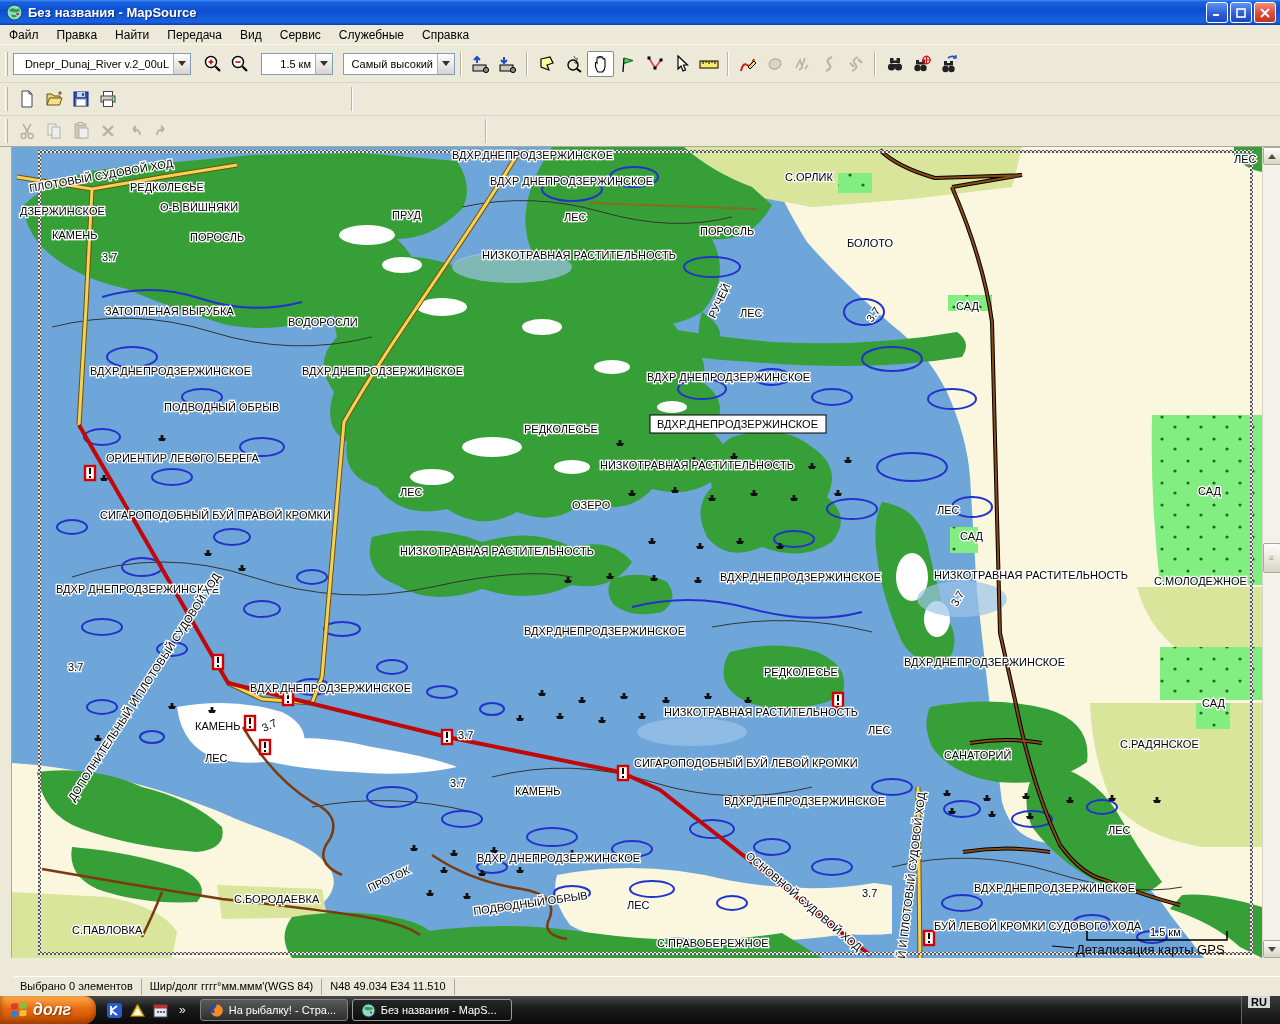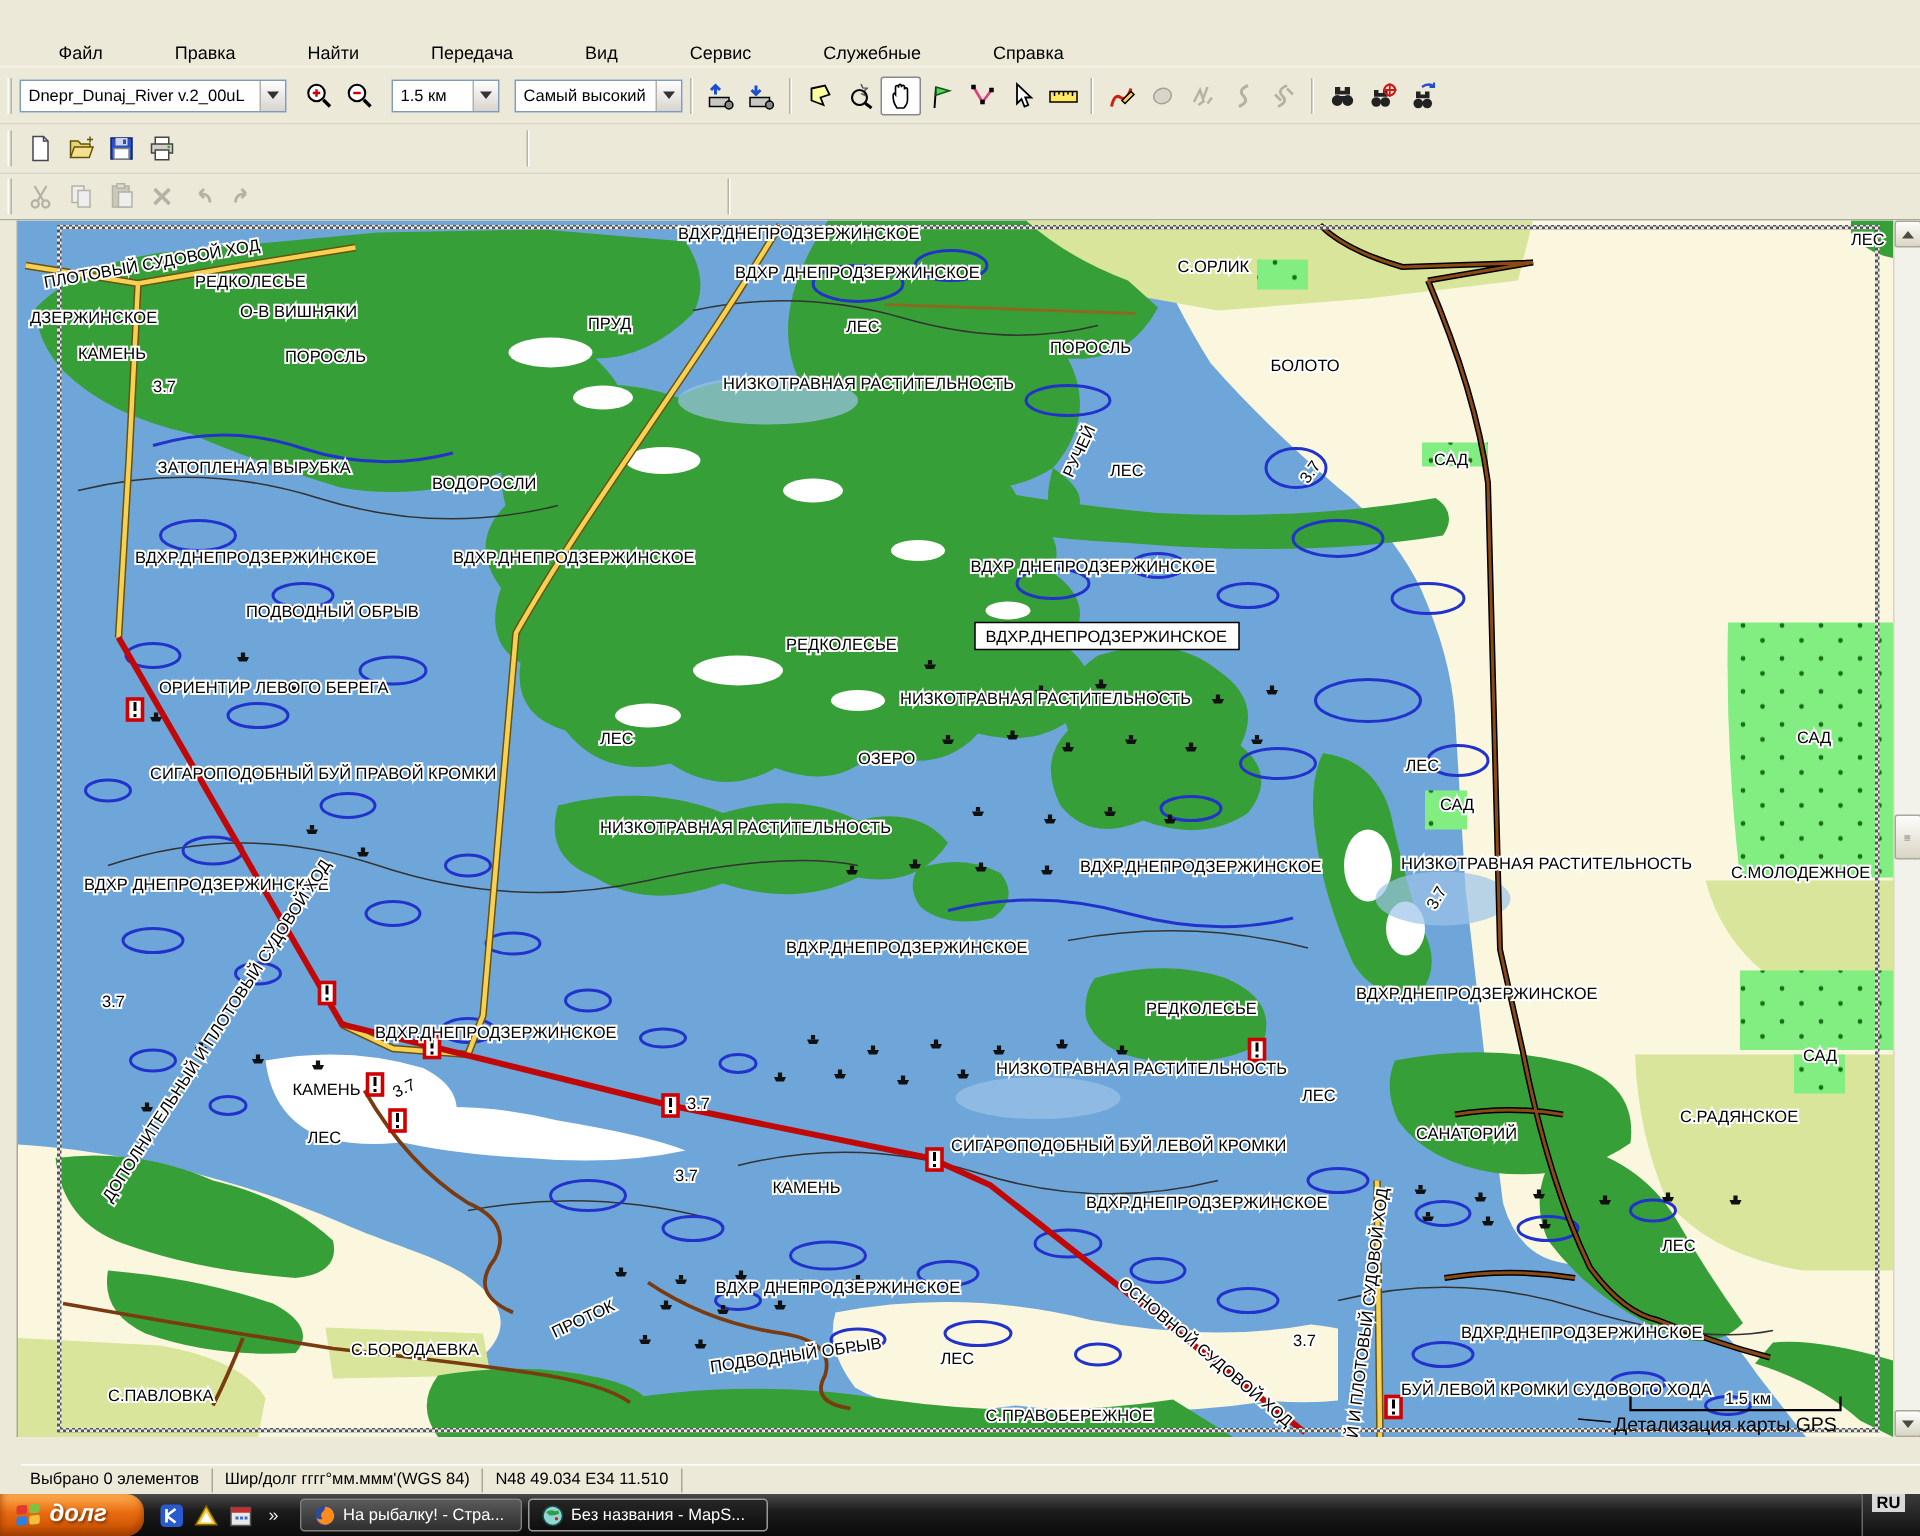--- a/index.html
+++ b/index.html
@@ -14,25 +14,25 @@
   .titlebar .ticon { width:17px; height:17px; margin:0 5px 0 2px; }
   .titlebar .ttext { color:#fff; font-weight:bold; font-size:13px; text-shadow:1px 1px 1px #0a2a80; flex:1; }
   .winbtn { width:22px; height:21px; margin-left:2px; border-radius:3px; border:1px solid #fff;
     display:flex; align-items:center; justify-content:center; }
   .winbtn.min,.winbtn.max { background:linear-gradient(#5e93f2,#2a5cd8 60%,#1c46b8); }
   .winbtn.close { background:linear-gradient(#f19181,#e0503a 50%,#c23420); }
 
   
   .menubar { position:absolute; left:0; top:25px; width:1280px; height:20px; background:#ece9d8;
     display:flex; align-items:center; font-size:12px; border-bottom:1px solid #f5f4ef; }
-  .menubar span { padding:2px 9px; color:#000;margin-left:30px; }
+  .menubar span { padding:2px 9px; color:#000; }
 
   
   .tb { position:absolute; left:0; background:#ece9d8; display:flex; align-items:center; }
-  .tb1 { top:45px; width:1280px; height:38px; border-bottom:1px solid #d8d4c8; }
+  .tb1 { top:45px; width:1280px; height:38px; border-bottom:1px solid #d8d4c8;text-align:right; }
   .tb2 { top:83px; width:1280px; height:33px; border-bottom:1px solid #d8d4c8; }
   .tb3 { top:116px; width:1280px; height:31px; border-bottom:1px solid #aca899; }
   .grip { width:3px; height:24px; border-left:1px solid #fff; border-right:1px solid #b8b4a4; margin:0 5px; }
   .sep  { width:2px; height:24px; border-left:1px solid #b8b4a4; border-right:1px solid #fff; margin:0 5px; }
   .dd { height:22px; background:#fff; border:1px solid #7f9db9; display:flex; align-items:center;
         font-size:11px; padding-left:5px; color:#000; }
   .dd .ddtext { flex:1; white-space:nowrap; overflow:hidden; }
   .dd .ddarrow { width:17px; height:20px; margin-left:4px; background:linear-gradient(#fefefe,#d8d4cf);
         border-left:1px solid #b5b2a5; display:flex; align-items:center; justify-content:center; }
   .dd .tri { width:0; height:0; border-left:4px solid transparent; border-right:4px solid transparent;
@@ -85,20 +85,44 @@
         background:linear-gradient(#3a3a3a,#101010); border-left:1px solid #666; gap:5px;flex-direction:column; }
   .langbox { width:22px; height:18px; background:#d8d8d8; color:#000; font-size:11px; font-weight:bold;
         display:flex; align-items:center; justify-content:center; margin:0 2px 0 6px; }
   .clock { color:#fff; font-size:12px; margin-left:6px; }
   .trayicon { width:15px; height:15px; }
 </style>
 </head>
 <body>
 <div id="screen">
 
+<div class="titlebar">
+  <svg class="ticon" viewBox="0 0 17 17">
+    <circle cx="8.5" cy="8.5" r="7.5" fill="#8fd8d2" stroke="#1a4a48"></circle>
+    <path d="M3,6 Q6,3 9,5 Q12,6 13,4 L14,7 Q10,9 7,8 Q4,8 3,6 Z" fill="#2f9f46"></path>
+    <path d="M5,11 Q8,10 11,12 Q9,14 6,13 Z" fill="#2f9f46"></path>
+    <circle cx="11.5" cy="10" r="1.3" fill="#d02020"></circle>
+  </svg>
+  <span class="ttext">Без названия - MapSource</span>
+  <div class="winbtn min">
+    <svg width="10" height="9" viewBox="0 0 10 9">
+          <rect x="1" y="6" width="6" height="2" fill="#fff"></rect>
+        </svg>
+  </div>
+  <div class="winbtn max">
+    <svg width="10" height="10" viewBox="0 0 10 10">
+          <rect x="1" y="1" width="8" height="8" fill="none" stroke="#fff" stroke-width="1.6"></rect>
+        </svg>
+  </div>
+  <div class="winbtn close">
+    <svg width="10" height="10" viewBox="0 0 10 10">
+          <path d="M1,1 L9,9 M9,1 L1,9" stroke="#fff" stroke-width="1.8"></path>
+        </svg>
+  </div>
+</div>
 
 <div class="menubar">
   <span>Файл</span>
   <span>Правка</span>
   <span>Найти</span>
   <span>Передача</span>
   <span>Вид</span>
   <span>Сервис</span>
   <span>Служебные</span>
   <span>Справка</span>

